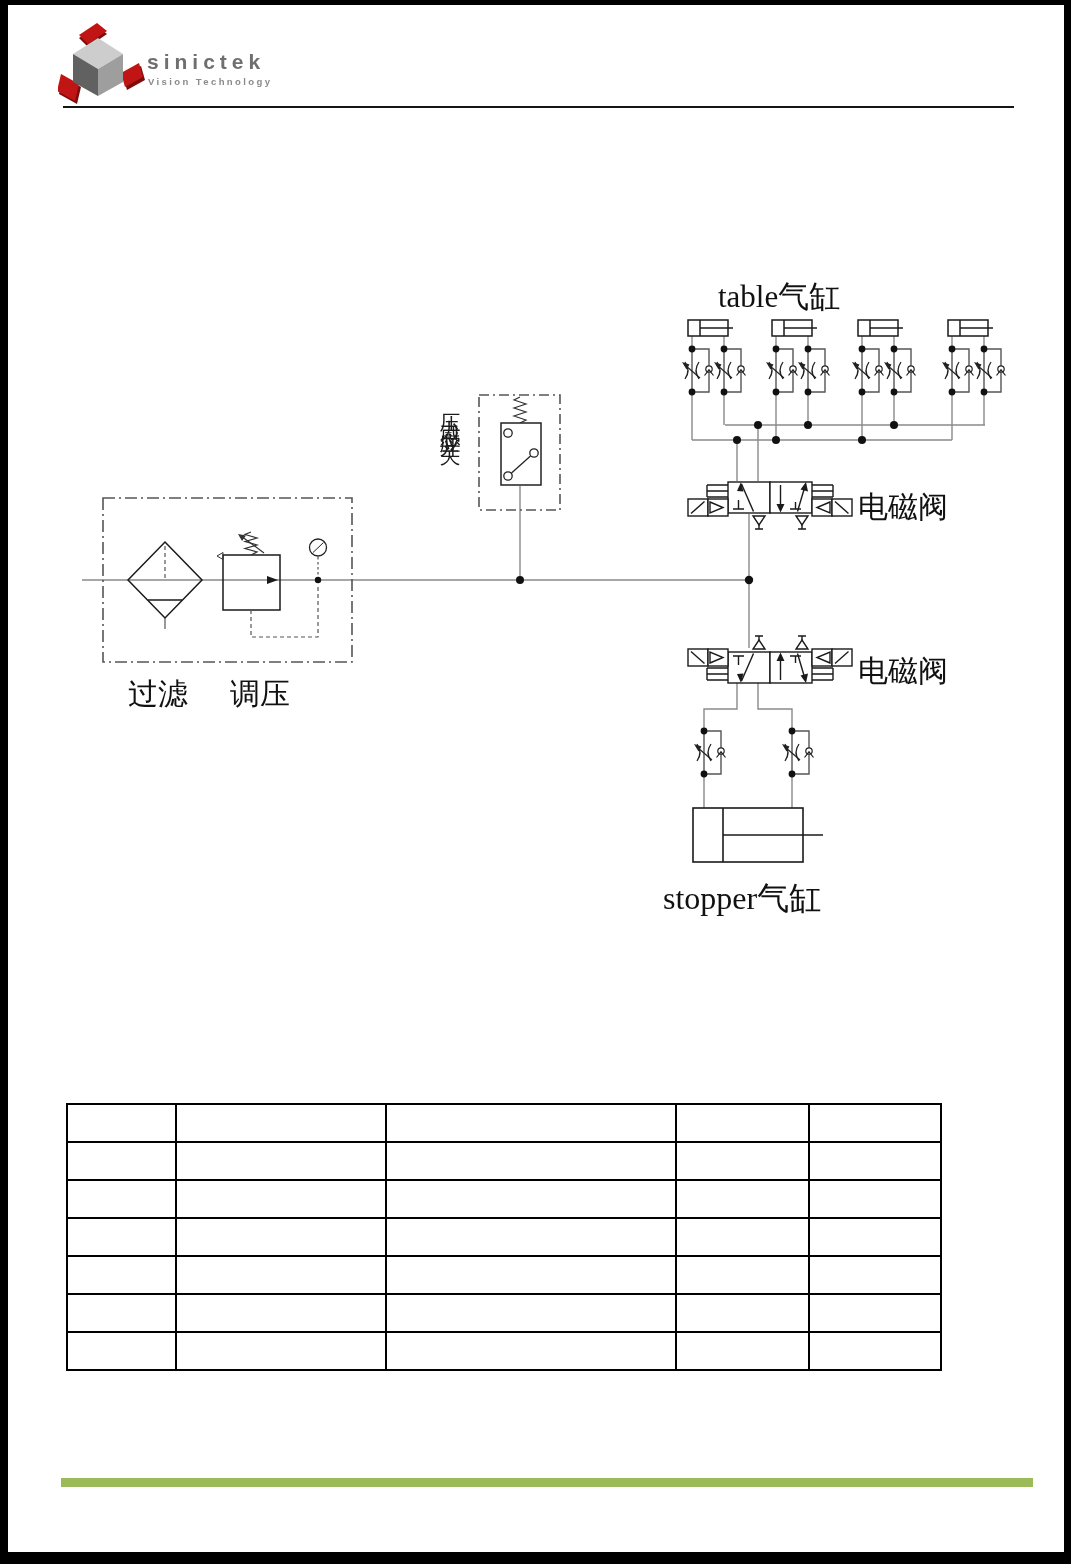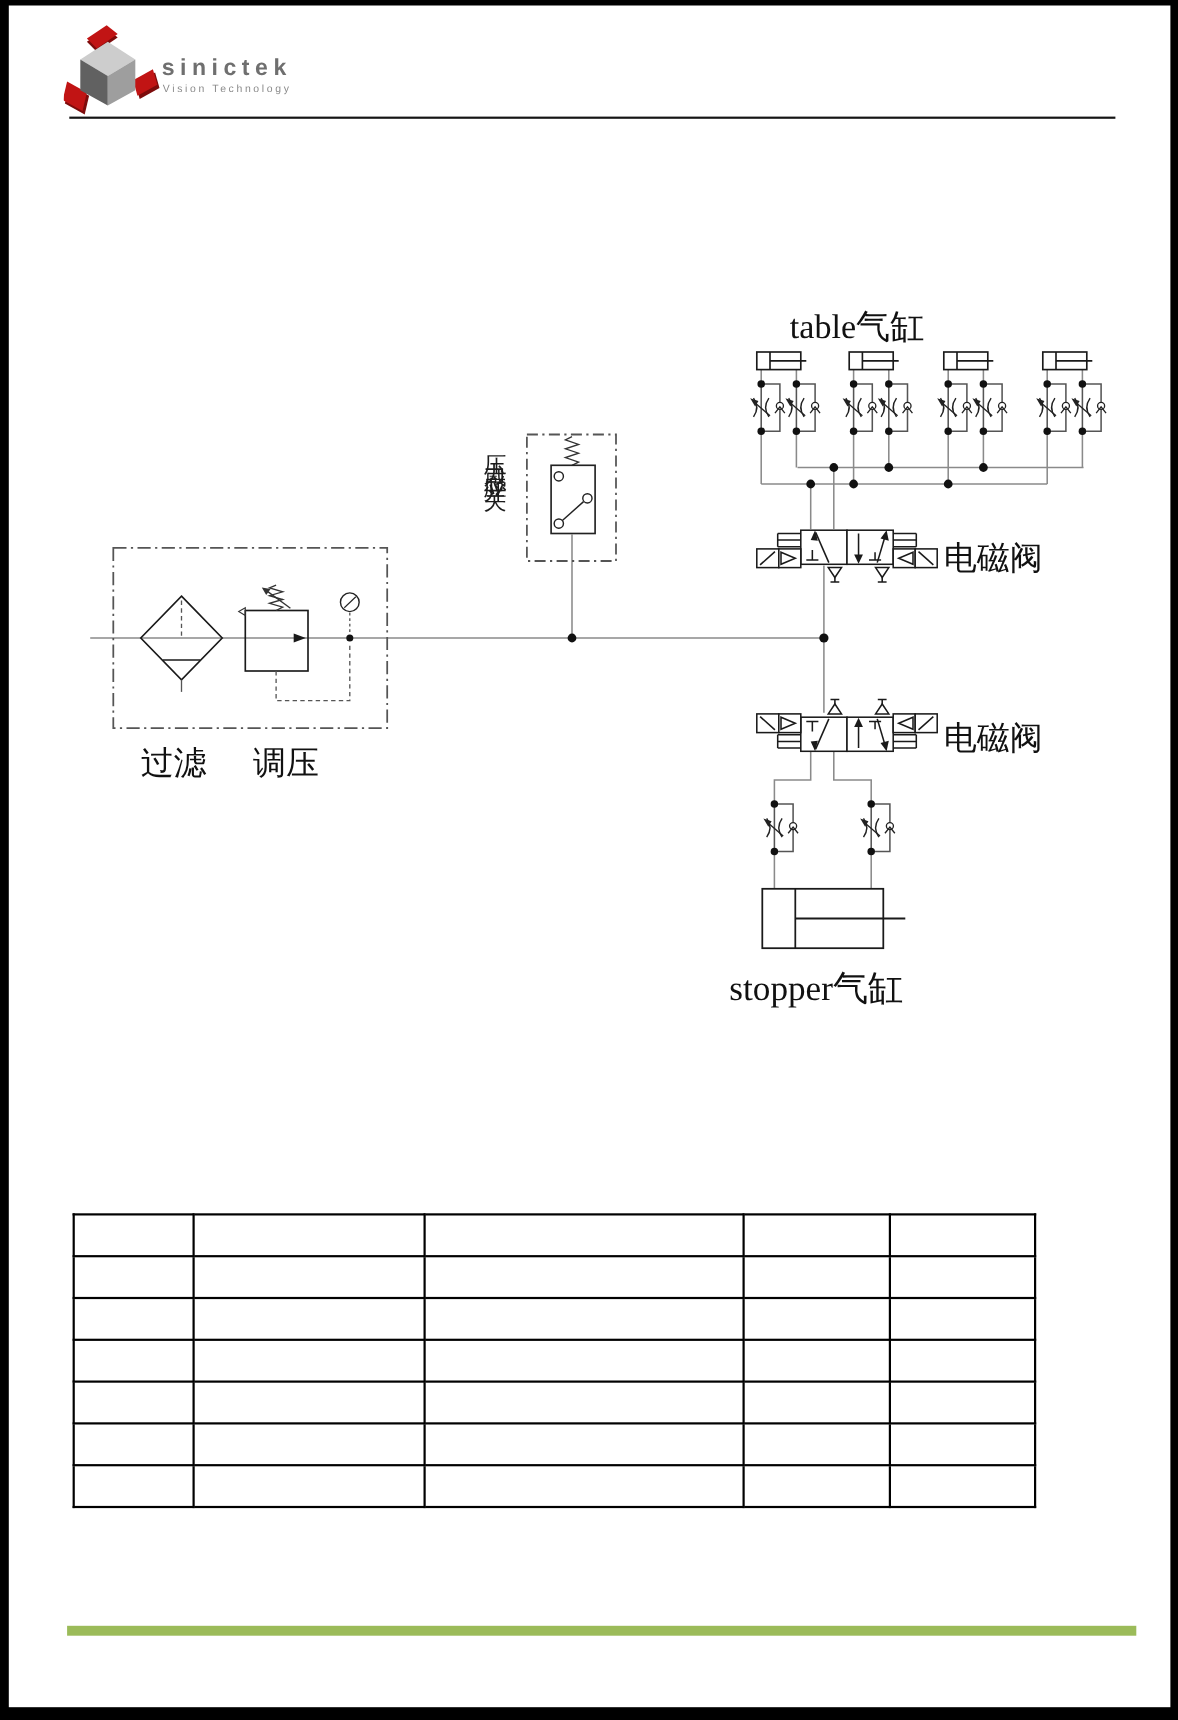--- a/index.html
+++ b/index.html
@@ -7,21 +7,21 @@
         font-family:"Liberation Sans",sans-serif;overflow:hidden;}
   .border-strip{position:absolute;background:#000;}
   .b-left{left:0;top:0;width:8px;height:1564px;}
   .b-top{left:0;top:0;width:1071px;height:5px;}
   .b-right{right:0;top:0;width:7px;height:1564px;}
   .b-bottom{left:0;bottom:0;width:1071px;height:12px;}
 
   .logo-svg{position:absolute;left:58px;top:14px;}
   .brand{position:absolute;left:147px;top:50px;font-size:21px;font-weight:bold;
          color:#6f6f6f;letter-spacing:5px;font-family:"Liberation Sans",sans-serif;}
-  .tagline{position:absolute;left:148px;top:76px;font-size:9.5px;font-weight:normal;
+  .tagline{position:absolute;left:148px;top:76px;font-size:9.5px;font-weight:bold;
          color:#8a8a8a;letter-spacing:2.4px;}
   .header-rule{position:absolute;left:63px;top:106px;width:951px;height:2px;background:#151515;}
 
   .diagram-svg{position:absolute;left:0;top:0;}
   .svg-label{font-family:"Liberation Serif","DejaVu Serif",serif;fill:#111;}
 
   .vlabel{position:absolute;left:436px;top:397px;height:170px;
           writing-mode:vertical-rl;text-orientation:upright;
           font-family:"Liberation Serif","DejaVu Serif",serif;
           font-size:21px;letter-spacing:6px;color:#1c1c1c;}

